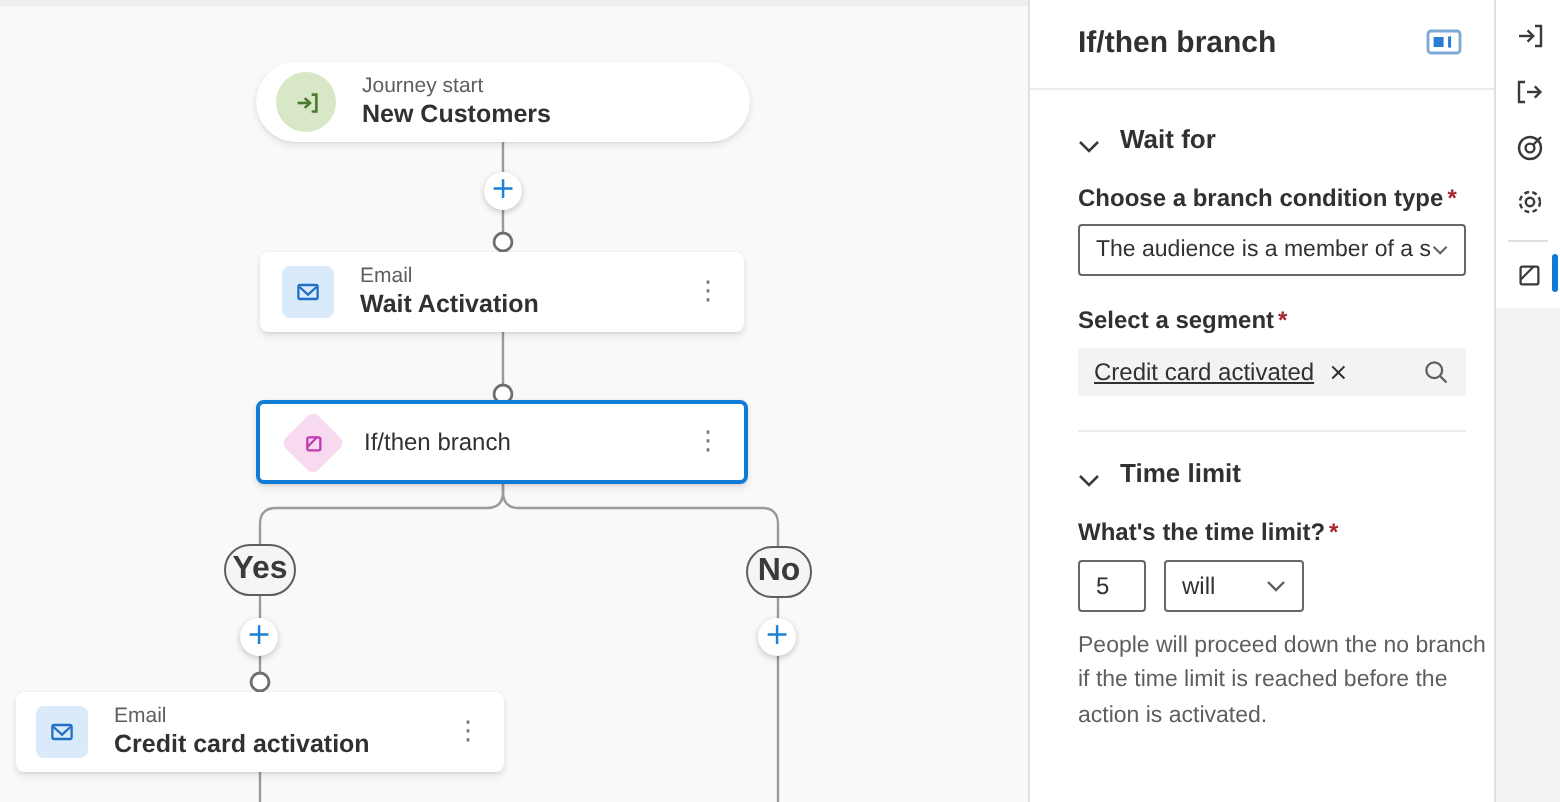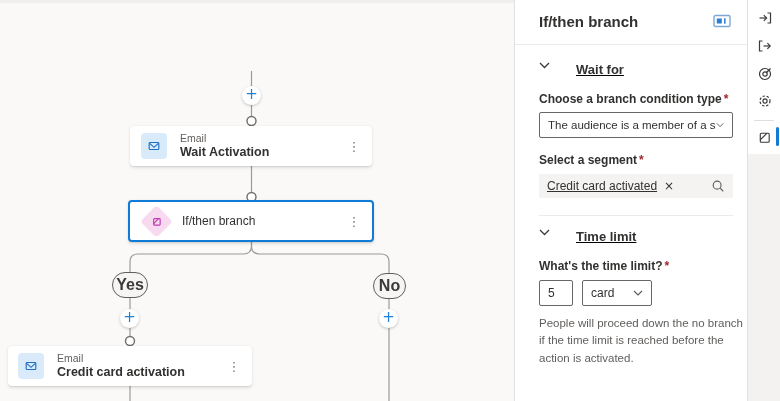--- a/index.html
+++ b/index.html
@@ -38,21 +38,21 @@
   .branch-pill { position:absolute; background:#f6f5f4; border:1.6px solid #5f5e5c; border-radius:13px;
     font-size:16px; font-weight:bold; color:#3b3a39; display:flex; align-items:center; justify-content:center; }
 
   
   .panel { position:absolute; left:514px; top:0; width:233px; height:401px; background:#fff;
     border-left:1px solid #e3e1df; }
   .panel-header { position:relative; height:45px; border-bottom:1px solid #edebe9; }
   .panel-title { position:absolute; left:24px; top:13px; font-size:15px; font-weight:bold; color:#323130; }
   .rename-btn { position:absolute; right:16px; top:14px; cursor:pointer; }
   .panel-body { padding:0 14px 0 24px; }
-  .section-header { display:flex; align-items:flex-start; gap:26px; margin-top:17px; cursor:pointer;text-decoration:underline; }
+  .section-header { display:flex; align-items:flex-end; gap:10px; margin-top:17px; cursor:pointer; }
   .section-header .sec-title { font-size:13px; font-weight:bold; color:#323130; }
   .field-label { margin-top:15px; font-size:12px; font-weight:bold; color:#323130; }
   .req { color:#a4262c; margin-left:2px; }
   .dropdown { margin-top:6px; height:26px; border:1px solid #696765; border-radius:2px; background:#fff;
     display:flex; align-items:center; padding:0 8px; font-size:11.5px; color:#323130; cursor:pointer; }
   .dropdown .dd-text { flex:1 1 auto; white-space:nowrap; overflow:hidden; }
   .segment-field { margin-top:7px; height:24px; background:#f4f3f2; display:flex; align-items:center;
     padding:0 8px; }
   .segment-tag { display:flex; align-items:center; cursor:pointer; }
   .segment-tag .tag-text { font-size:12px; color:#323130; text-decoration:underline; }
@@ -95,20 +95,33 @@
         <path d="M130,386 V401"></path>
         <path d="M389,299 V401"></path>
       </g>
       <g fill="#ffffff" stroke="#6f6e6c" stroke-width="1.4">
         <circle cx="251.5" cy="121" r="4.5"></circle>
         <circle cx="251.5" cy="197" r="4.5"></circle>
         <circle cx="130" cy="341" r="4.5"></circle>
       </g>
     </svg>
 
+    <div class="node pill" style="left:128px; top:31px; width:247px; height:40px;">
+      <div class="node-icon-circle" style="background:#d8e7c6;">
+        <svg width="15" height="15" viewBox="0 0 16 16" fill="none" stroke="#4c7a31" stroke-width="1.4">
+          <path d="M10.5,3.5 h2.5 v9 h-2.5"></path>
+          <path d="M3,8 H9.5"></path>
+          <path d="M6.8,5.4 L9.6,8 L6.8,10.6"></path>
+        </svg>
+      </div>
+      <div class="node-text">
+        <span class="node-kind">Journey start</span>
+        <span class="node-title">New Customers</span>
+      </div>
+    </div>
 
     <div class="plus-btn" style="left:242px; top:86px;">+</div>
 
     <div class="node card" style="left:130px; top:126px; width:242px; height:40px;">
       <div class="node-icon-square" style="background:#d9eafa;">
         <svg width="14" height="14" viewBox="0 0 16 16" fill="none" stroke="#1f6fc5" stroke-width="1.3">
           <rect x="2.5" y="4" width="11" height="8" rx="1"></rect>
           <path d="M3,5 L8,9.5 L13,5"></path>
         </svg>
       </div>
@@ -206,21 +219,21 @@
           </svg>
         <span class="sec-title">Time limit</span>
       </div>
 
       <div class="field-label">
         <span>What's the time limit?</span><span class="req">*</span>
       </div>
       <div class="time-row">
         <input class="num-input" type="text" value="5" style="">
         <div class="unit-dd">
-          <span class="dd-text">card</span>
+          <span class="dd-text">will</span>
           <svg width="10" height="6" viewBox="0 0 10 6" fill="none" stroke="#605e5c" stroke-width="1.2">
               <path d="M1,1 L5,5 L9,1"></path>
             </svg>
         </div>
       </div>
       <div class="help-text">People will proceed down the no branch if the time limit is reached before the action is activated.</div>
     </div>
   </div>
 
   <div class="rail">

